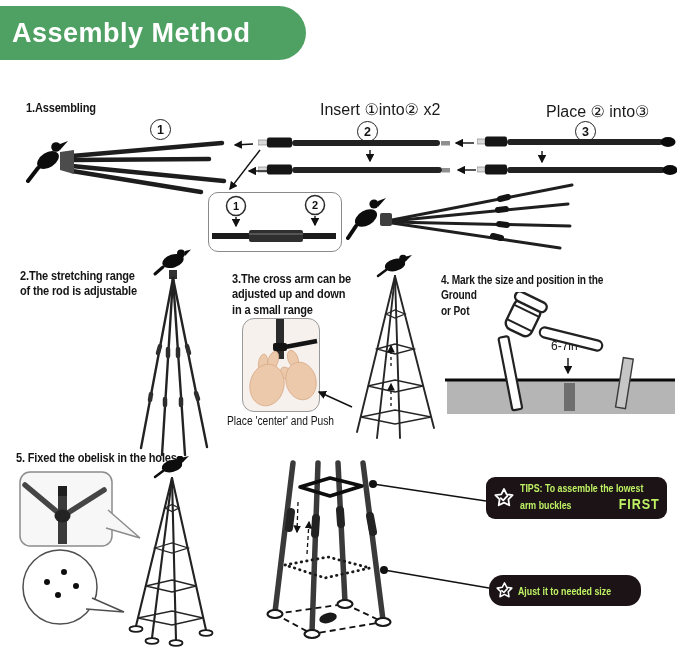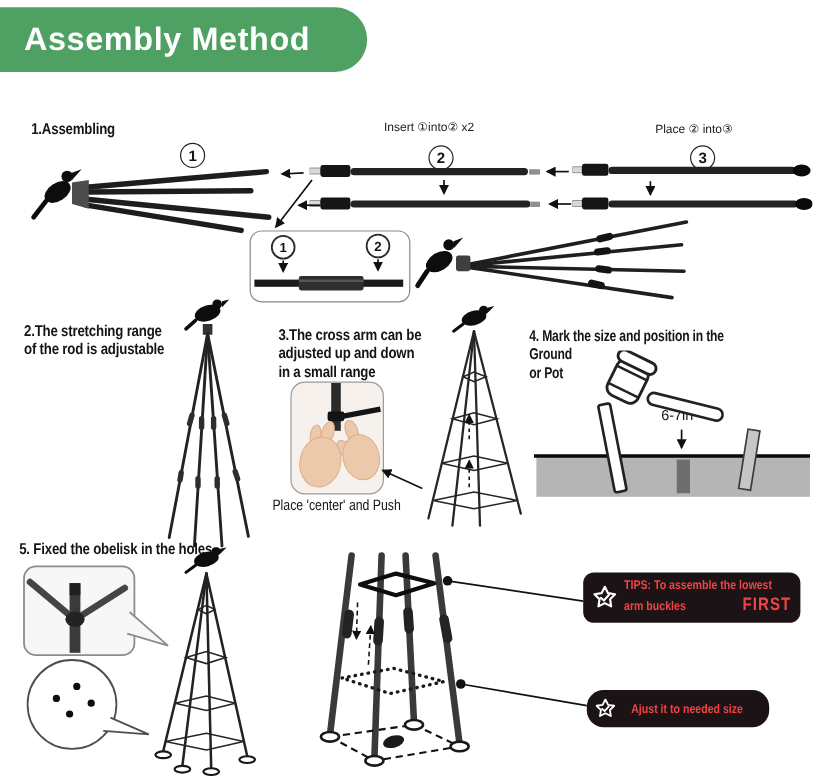--- a/index.html
+++ b/index.html
@@ -1,35 +1,35 @@
 <!DOCTYPE html>
 <html><head>
 <meta charset="utf-8">
 <style>
   html,body{margin:0;padding:0;background:#fff}
   .page{position:relative;width:679px;height:648px;background:#fff;overflow:hidden;
         font-family:"Liberation Sans",sans-serif;color:#151515}
   .abs{position:absolute}
   .banner{left:0;top:6px;width:306px;height:54px;background:#4fa163;
           border-radius:0 27px 27px 0;display:flex;align-items:center;
-          padding-left:20px;box-sizing:border-box}
+          padding-left:12px;box-sizing:border-box}
   .banner h1{margin:0;color:#fff;font-size:27px;font-weight:bold;letter-spacing:.5px}
   .h{font-weight:700;font-size:13px;letter-spacing:-.2px;line-height:1.18;
      white-space:pre-line;transform-origin:0 0;transform:scaleX(.85)}
   .h4{transform:scaleX(.78)}
   .badge{width:21px;height:21px;border:1.7px solid #222;border-radius:50%;background:#fff;
          font-size:12.5px;font-weight:700;line-height:21px;text-align:center;box-sizing:border-box}
-  .ins{font-size:10px;color:#1a1a1a;white-space:nowrap}
+  .ins{font-size:16px;color:#1a1a1a;white-space:nowrap}
   .cap{font-size:12.5px;transform-origin:0 0;transform:scaleX(.82);white-space:nowrap}
   .measure{font-size:12px;white-space:nowrap}
   .inset{border:1.8px solid #8a8a8a;border-radius:10px;background:#fff;box-sizing:border-box}
   .photo{border:1.5px solid #9a9a9a;border-radius:12px;background:#f6f1ed;overflow:hidden;box-sizing:border-box}
-  .pill{background:#1c1316;color:#ef4444;display:flex;align-items:center;box-sizing:border-box;overflow:hidden}
+  .pill{background:#1c1316;color:#bef264;display:flex;align-items:center;box-sizing:border-box;overflow:hidden}
   .pill1{border-radius:9px;padding:0 8px;gap:6px}
-  .pill2{border-radius:14px;padding:1px 7px;gap:13px}
+  .pill2{border-radius:14px;padding:1px 7px;gap:5px}
   .tipcol{transform-origin:0 50%;transform:scaleX(.84);font-weight:700;font-size:10.5px;
           line-height:1.25;flex:none;width:166px}
   .tiprow{display:flex;align-items:baseline;width:100%}
   .first{margin-left:auto;font-size:15px;letter-spacing:1px;font-weight:700}
   .tip2text{transform-origin:0 50%;transform:scaleX(.84);font-weight:700;font-size:10.5px;
             flex:none;width:140px;white-space:nowrap}
   svg{display:block}
 </style>
 </head>
 <body>

